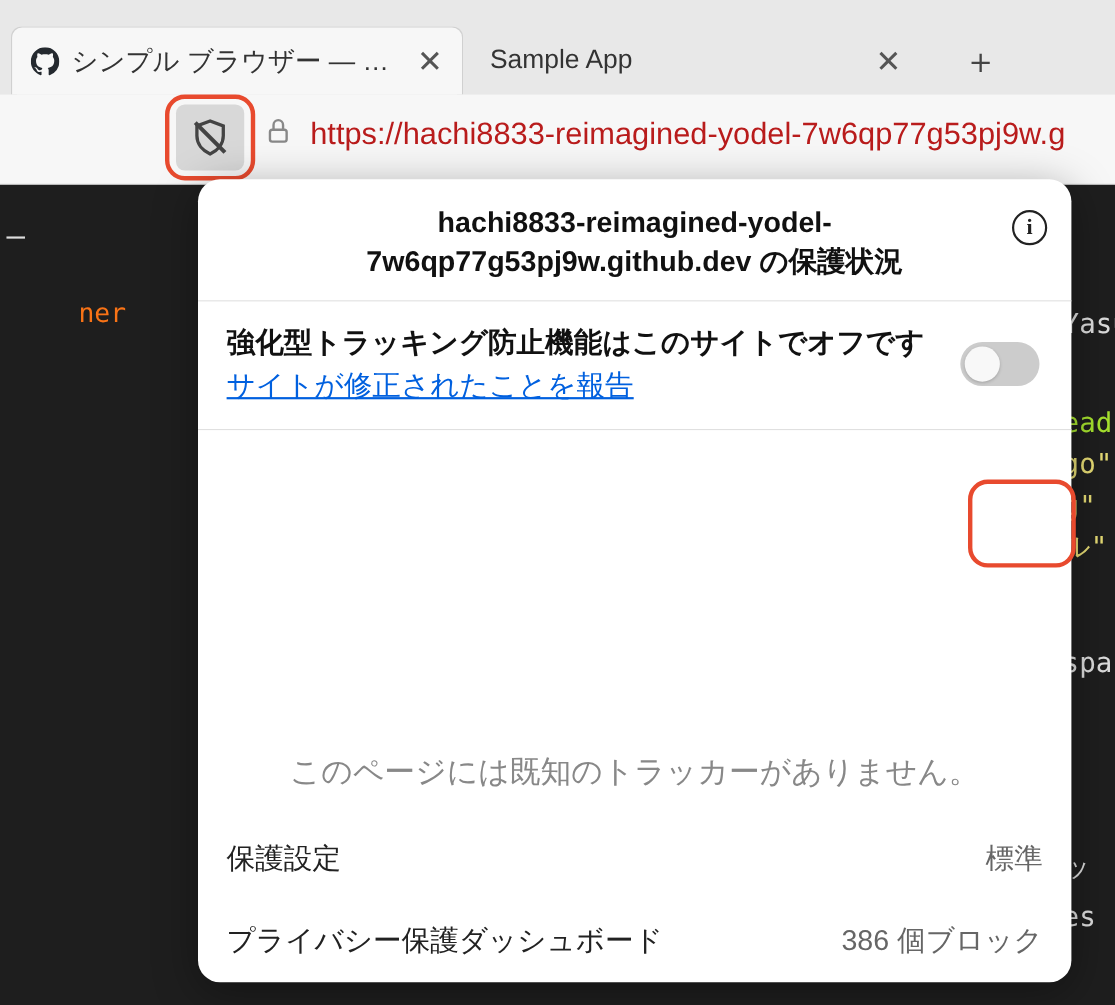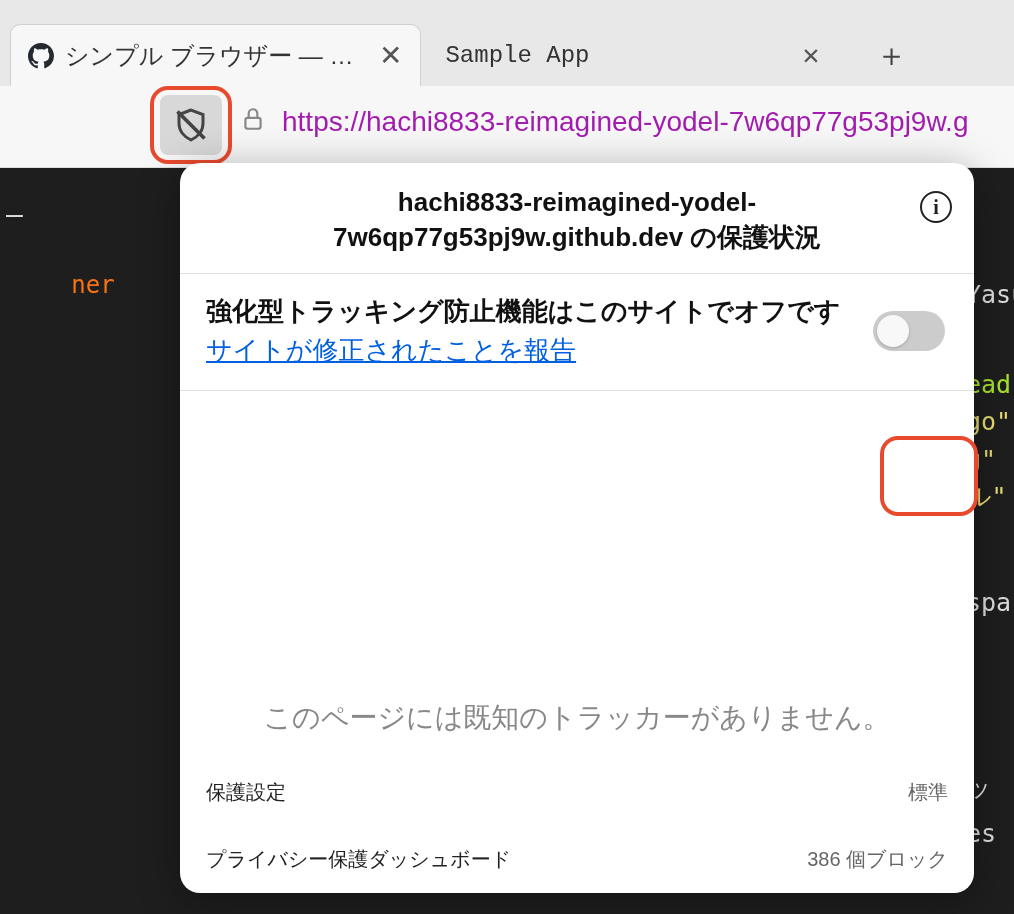--- a/index.html
+++ b/index.html
@@ -109,21 +109,21 @@
       left: 240px;
       top: 104px;
       color: #888;
       z-index: 3;
     }
     .url-text {
       position: absolute;
       left: 282px;
       top: 106px;
       font-size: 28px;
-      color: #a21caf;
+      color: #b91c1c;
       white-space: nowrap;
       z-index: 2;
     }
 
     
     .editor-bg {
       position: absolute;
       left: 0;
       top: 168px;
       width: 1014px;
@@ -251,40 +251,40 @@
     .center-text {
       font-size: 28px;
       color: #888;
       text-align: center;
       line-height: 1.5;
     }
     .popup-footer-row {
       padding: 20px 26px;
       display: flex;
       justify-content: space-between;
-      font-size: 20px;
+      font-size: 26px;
       color: #222;
     }
     .popup-footer-row .val { color: #666; }
     .popup-footer-row.first { border-top: 0px solid #e0e0e0; }
   </style>
 </head>
 <body>
 
 <div class="tab-bar">
   <div class="tab active">
     <span class="tab-icon">
       <svg viewBox="0 0 16 16" width="26" height="26" fill="#24292f">
         <path d="M8 0C3.58 0 0 3.58 0 8c0 3.54 2.29 6.53 5.47 7.59.4.07.55-.17.55-.38 0-.19-.01-.82-.01-1.49-2.01.37-2.53-.49-2.69-.94-.09-.23-.48-.94-.82-1.13-.28-.15-.68-.52-.01-.53.63-.01 1.08.58 1.23.82.72 1.21 1.87.87 2.33.66.07-.52.28-.87.51-1.07-1.78-.2-3.64-.89-3.64-3.95 0-.87.31-1.59.82-2.15-.08-.2-.36-1.02.08-2.12 0 0 .67-.21 2.2.82.64-.18 1.32-.27 2-.27.68 0 1.36.09 2 .27 1.53-1.04 2.2-.82 2.2-.82.44 1.1.16 1.92.08 2.12.51.56.82 1.27.82 2.15 0 3.07-1.87 3.75-3.65 3.95.29.25.54.73.54 1.48 0 1.07-.01 1.93-.01 2.2 0 .21.15.46.55.38A8.013 8.013 0 0016 8c0-4.42-3.58-8-8-8z"></path>
       </svg>
     </span>
     <span class="tab-label">シンプル ブラウザー — codespac</span>
     <span class="tab-close">✕</span>
   </div>
-  <div class="tab inactive" style="width:420px;font-family:Liberation Mono, monospace;">
+  <div class="tab inactive" style="width:420px;">
     <span class="tab-label" style="max-width:340px;">Sample App</span>
     <span class="tab-close" style="position:absolute; right:30px;">✕</span>
   </div>
   <div class="tab-new">＋</div>
 </div>
 
 <div class="address-bar"></div>
 <div class="shield-btn">
   <svg width="36" height="36" viewBox="0 0 24 24" fill="none" stroke="#444" stroke-width="2">
     <path d="M12 2 L4 5 v6 c0 5 3.5 9 8 11 4.5-2 8-6 8-11 V5 L12 2z" fill="none"></path>

